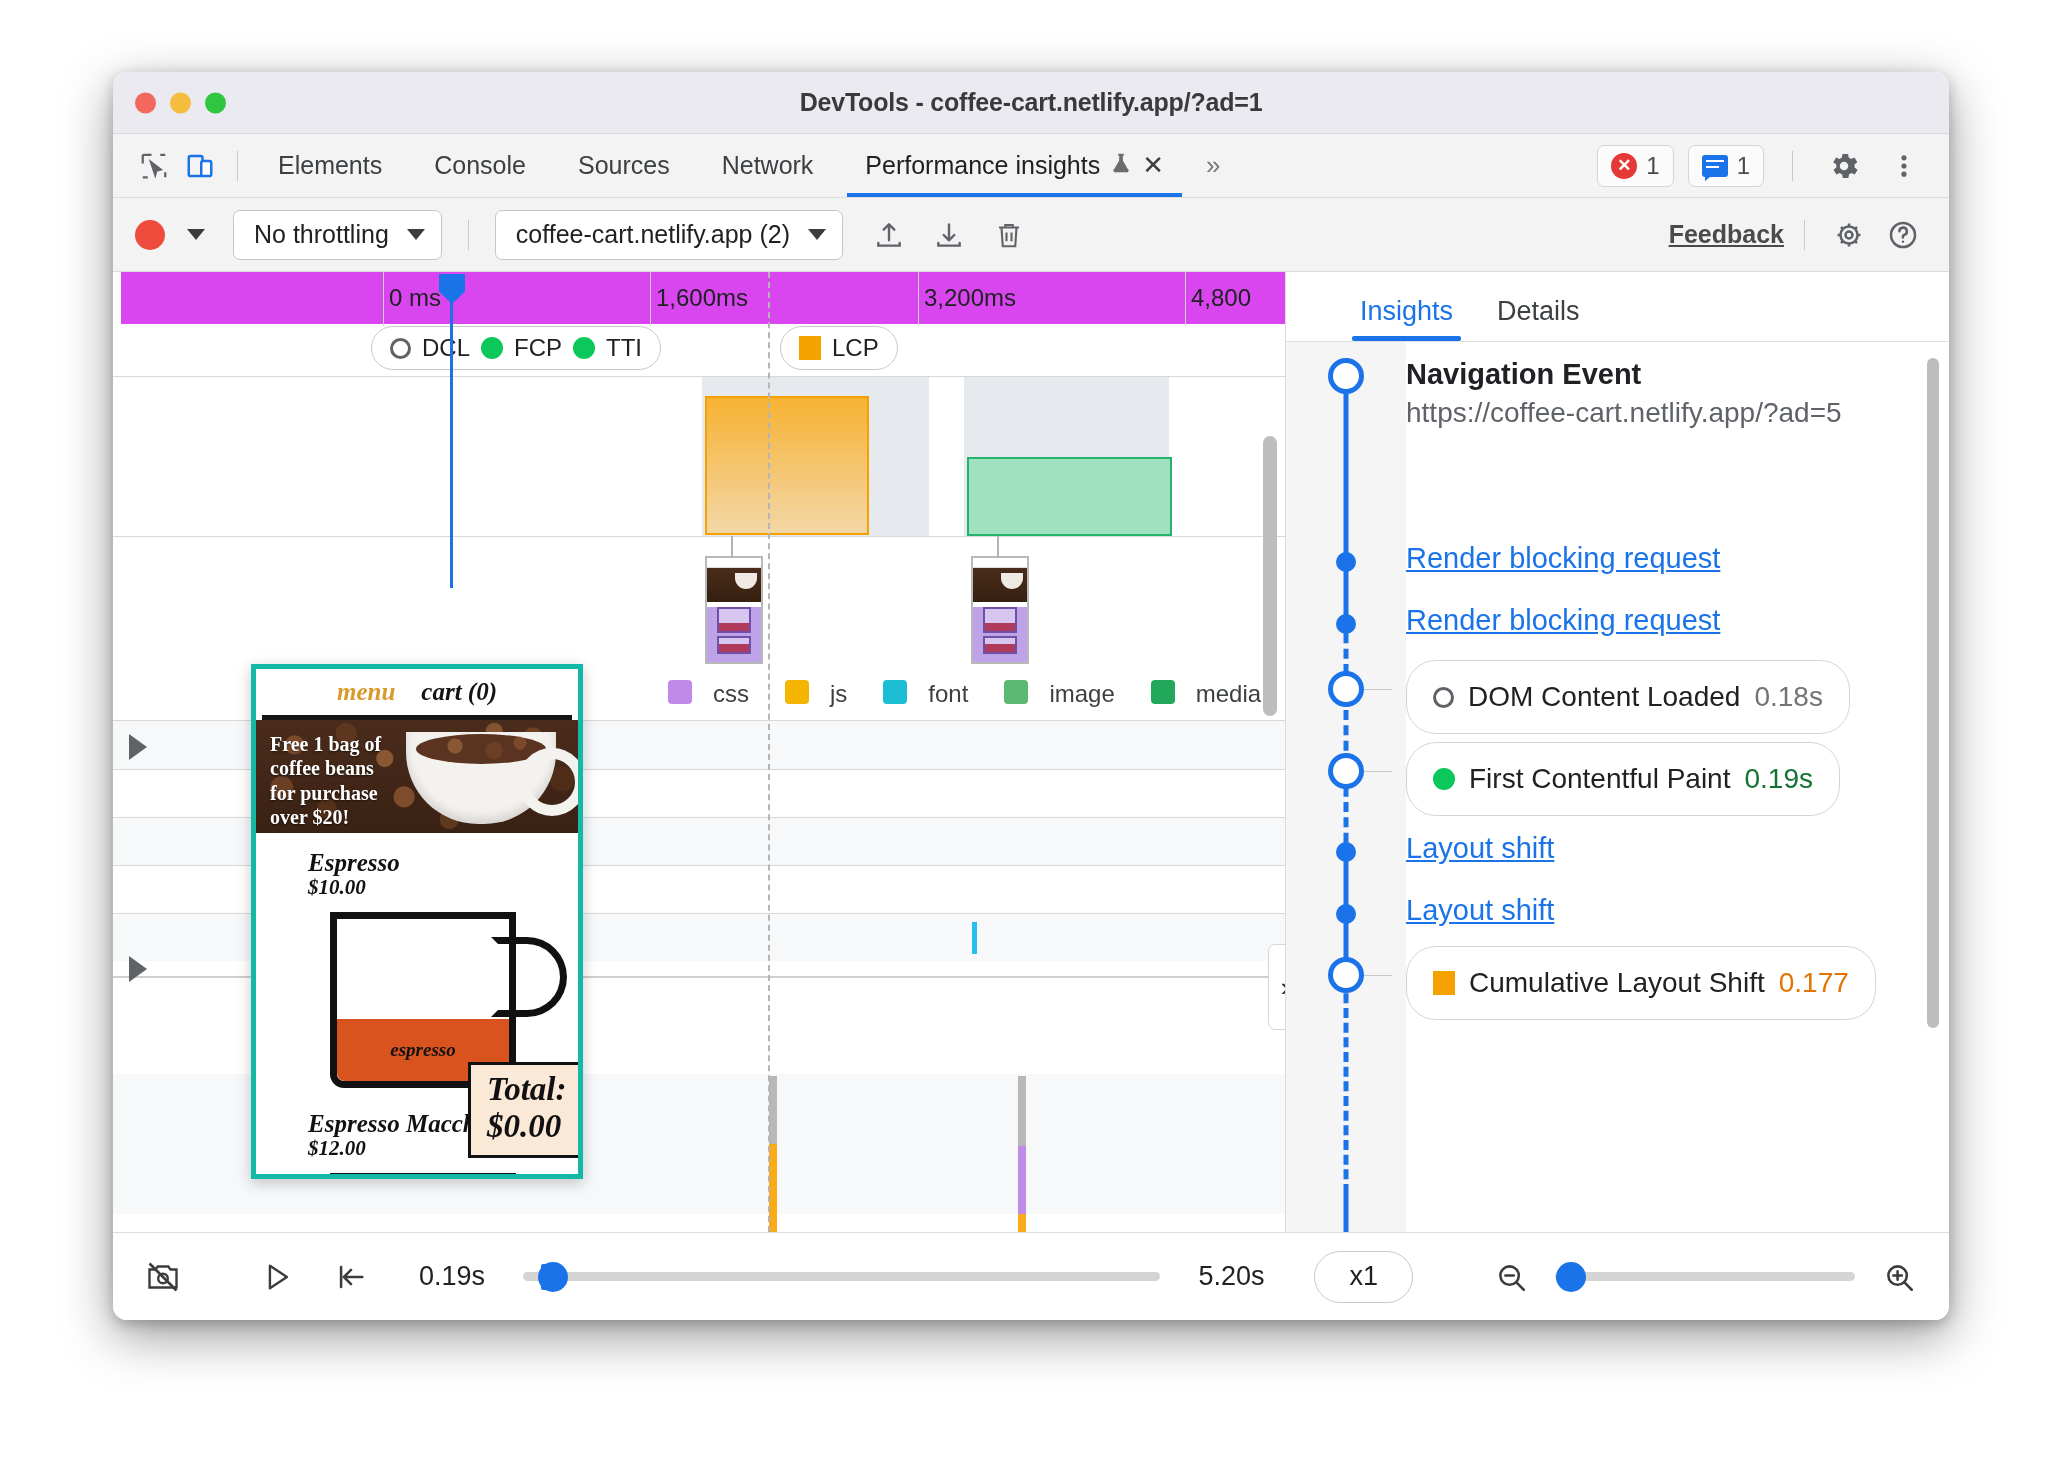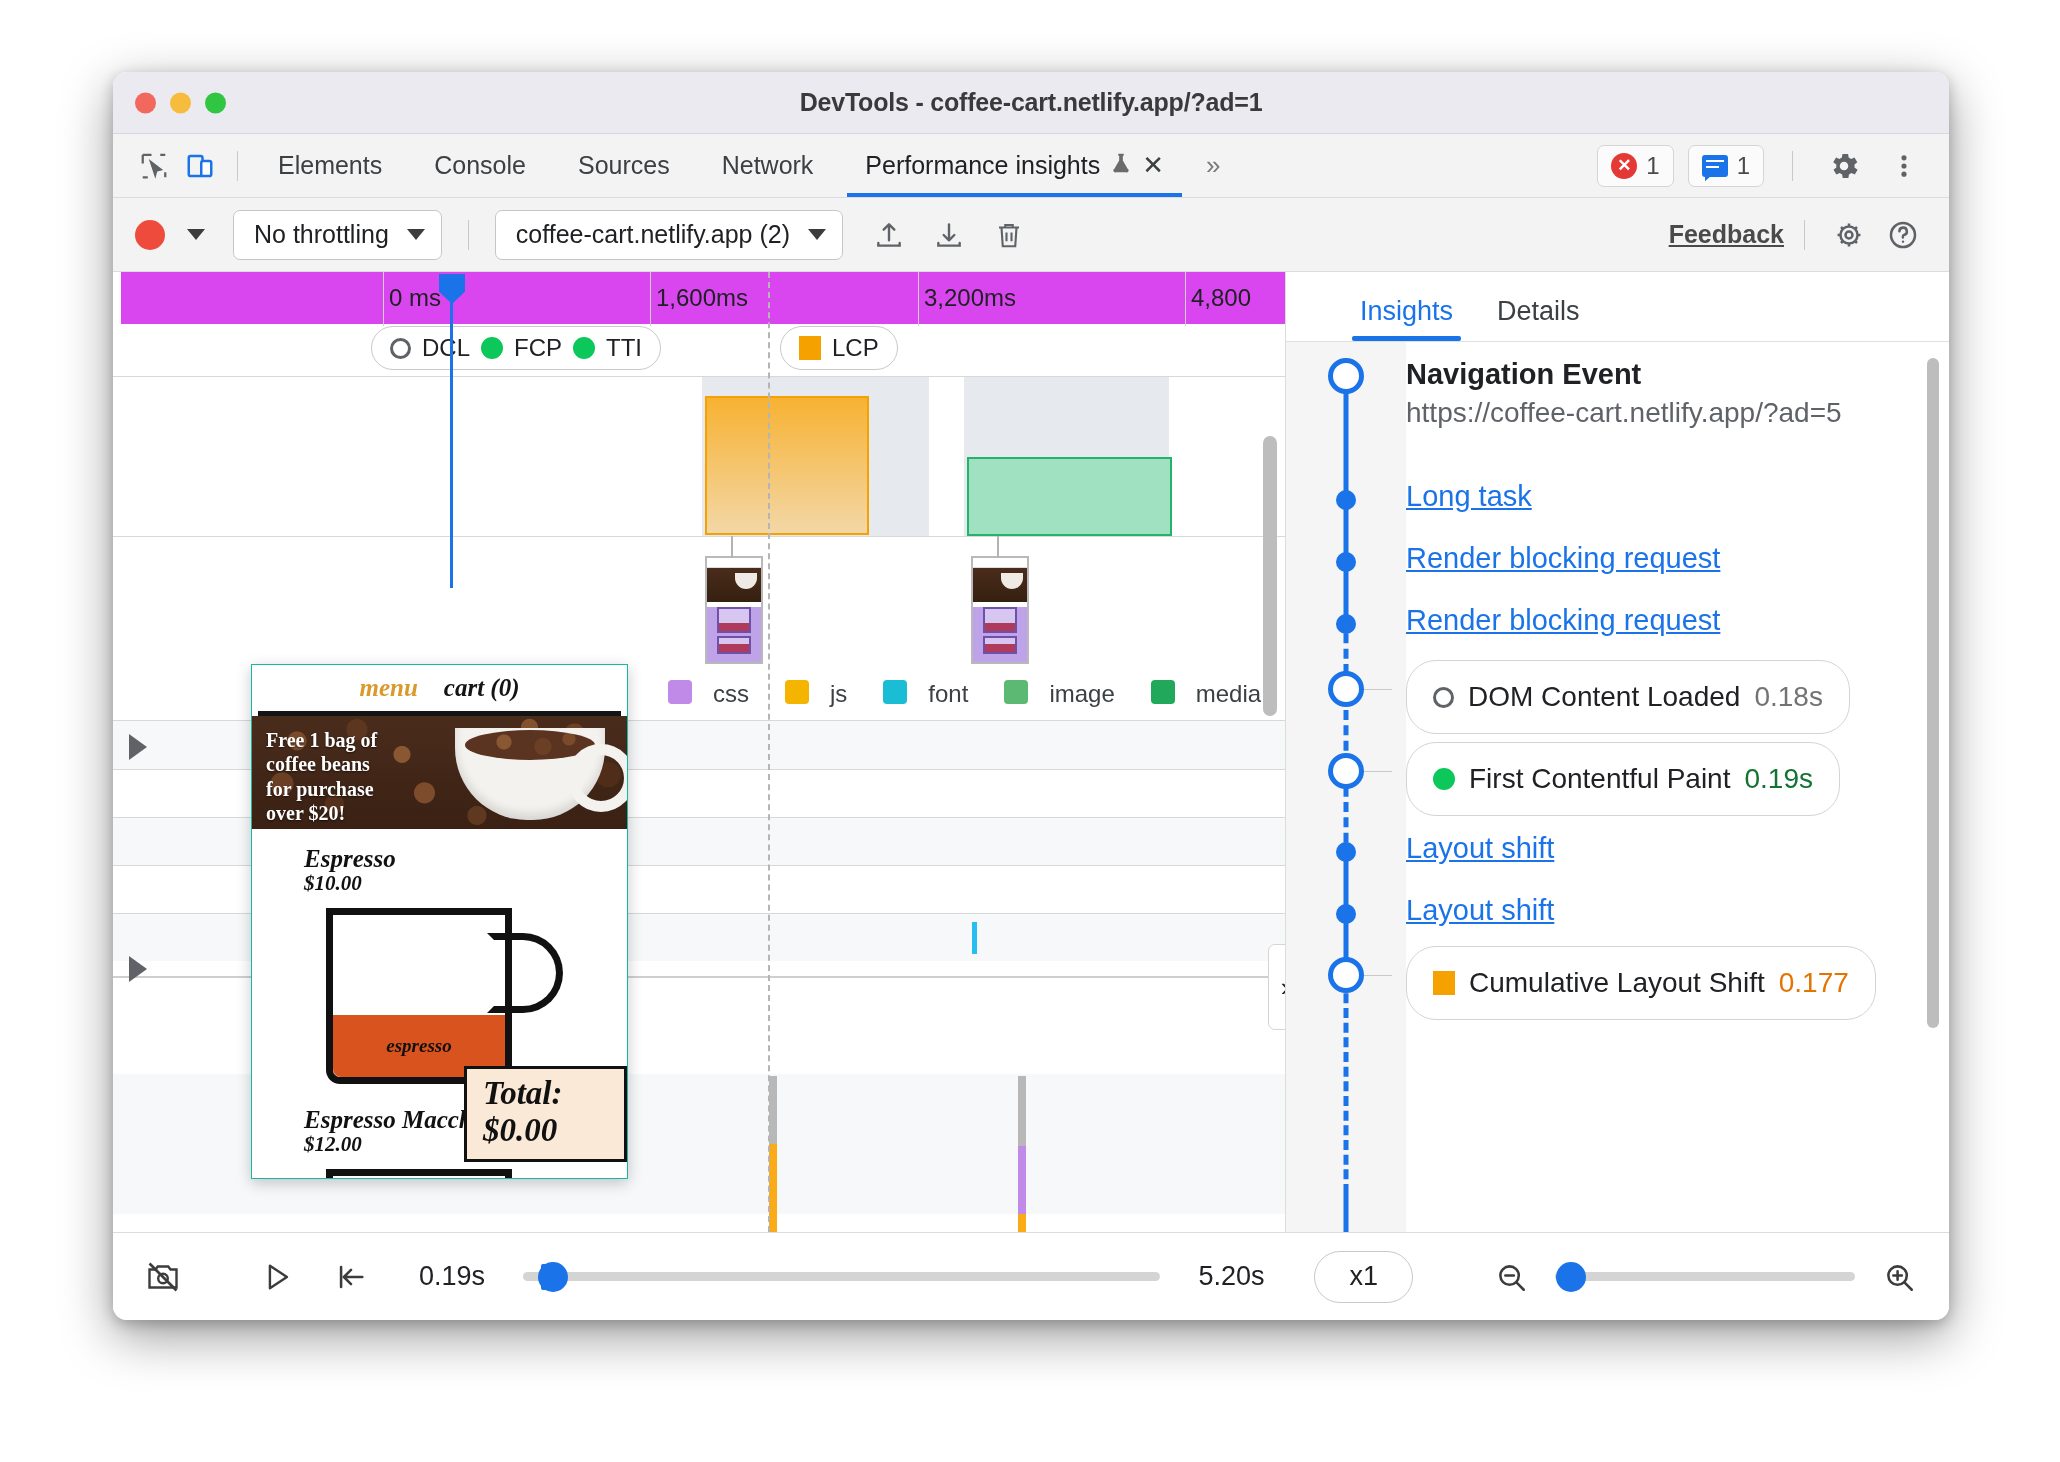--- a/index.html
+++ b/index.html
@@ -195,22 +195,22 @@
   }
   .btm-time { font-size:27px; color:#202124; margin: 0 16px; white-space:nowrap; }
   .track { height: 9px; background:#d4d4d4; border-radius:5px; position:relative; }
   .knob { position:absolute; top:50%; transform:translate(-50%,-50%); width:30px;height:30px;border-radius:50%; background:#1a73e8; }
   .knob-rect { position:absolute; top:50%; transform:translateY(-50%); width:10px; height:26px; background:#1a73e8; border-radius:2px;}
   .xspeed { border:1px solid #c9c9c9; border-radius:28px; height:52px; padding: 0 34px; display:flex;align-items:center;
             font-size:27px; color:#202124; }
 
   
   .shot-popup {
-    position:absolute; left: 138px; top: 392px; width: 377px; height: 515px;
-    background:#fff; border:1px solid #14b8a6; box-shadow: 0 4px 14px rgba(0,0,0,0.22);
+    position:absolute; left: 138px; top: 392px; width: 332px; height: 515px;
+    background:#fff; border:5px solid #14b8a6; box-shadow: 0 4px 14px rgba(0,0,0,0.22);
     overflow:hidden; z-index: 40;
   }
   .shot-nav { height: 46px; display:flex; align-items:center; justify-content:center; gap: 26px; background:#fff; }
   .shot-menu { font-family:"Liberation Serif", serif; font-style:italic; font-weight:bold; font-size:25px; color:#d99a2b; }
   .shot-cart { font-family:"Liberation Serif", serif; font-style:italic; font-weight:bold; font-size:25px; color:#141414; }
   .shot-rule { height:5px; background:#141414; margin: 0 6px; }
   .banner { height: 113px; position:relative; overflow:hidden; background:#4a2c1c; }
   .banner .beans {
     position:absolute; inset:0;
     background:
@@ -604,26 +604,20 @@
           <div class="ins-item" style="top:16px;">
             <div class="node-col">
                 <div class="node-big"></div>
               </div>
             <div style="flex:1; min-width:0; padding-right:24px;">
               <div class="ins-title">Navigation Event</div>
               <div class="ins-sub">https://coffee-cart.netlify.app/?ad=5</div>
             </div>
           </div>
 
-          <div class="ins-item" style="top:138px;">
-            <div class="node-col" style="padding-top:10px;">
-                <div class="node-sm"></div>
-              </div>
-            <div class="ins-link">Long task</div>
-          </div>
 
           <div class="ins-item" style="top:200px;">
             <div class="node-col" style="padding-top:10px;">
                 <div class="node-sm"></div>
               </div>
             <div class="ins-link">Render blocking request</div>
           </div>
 
           <div class="ins-item" style="top:262px;">
             <div class="node-col" style="padding-top:10px;">

